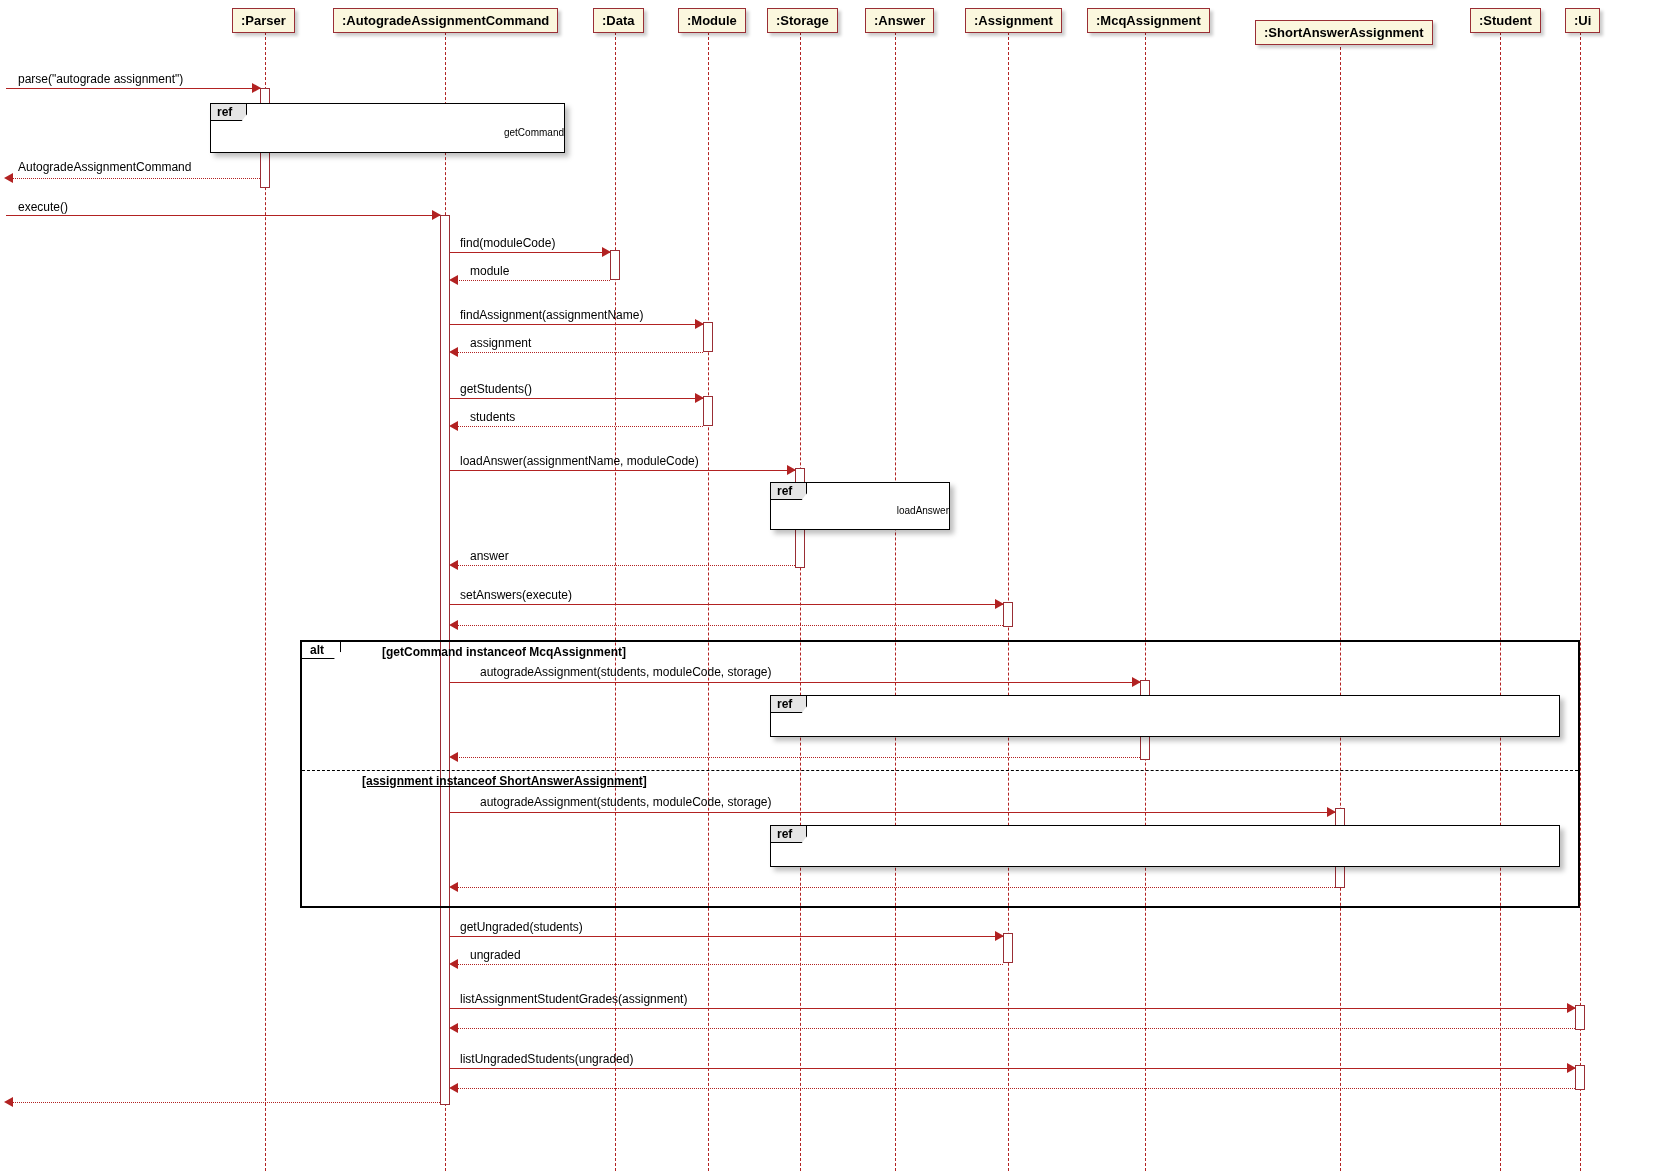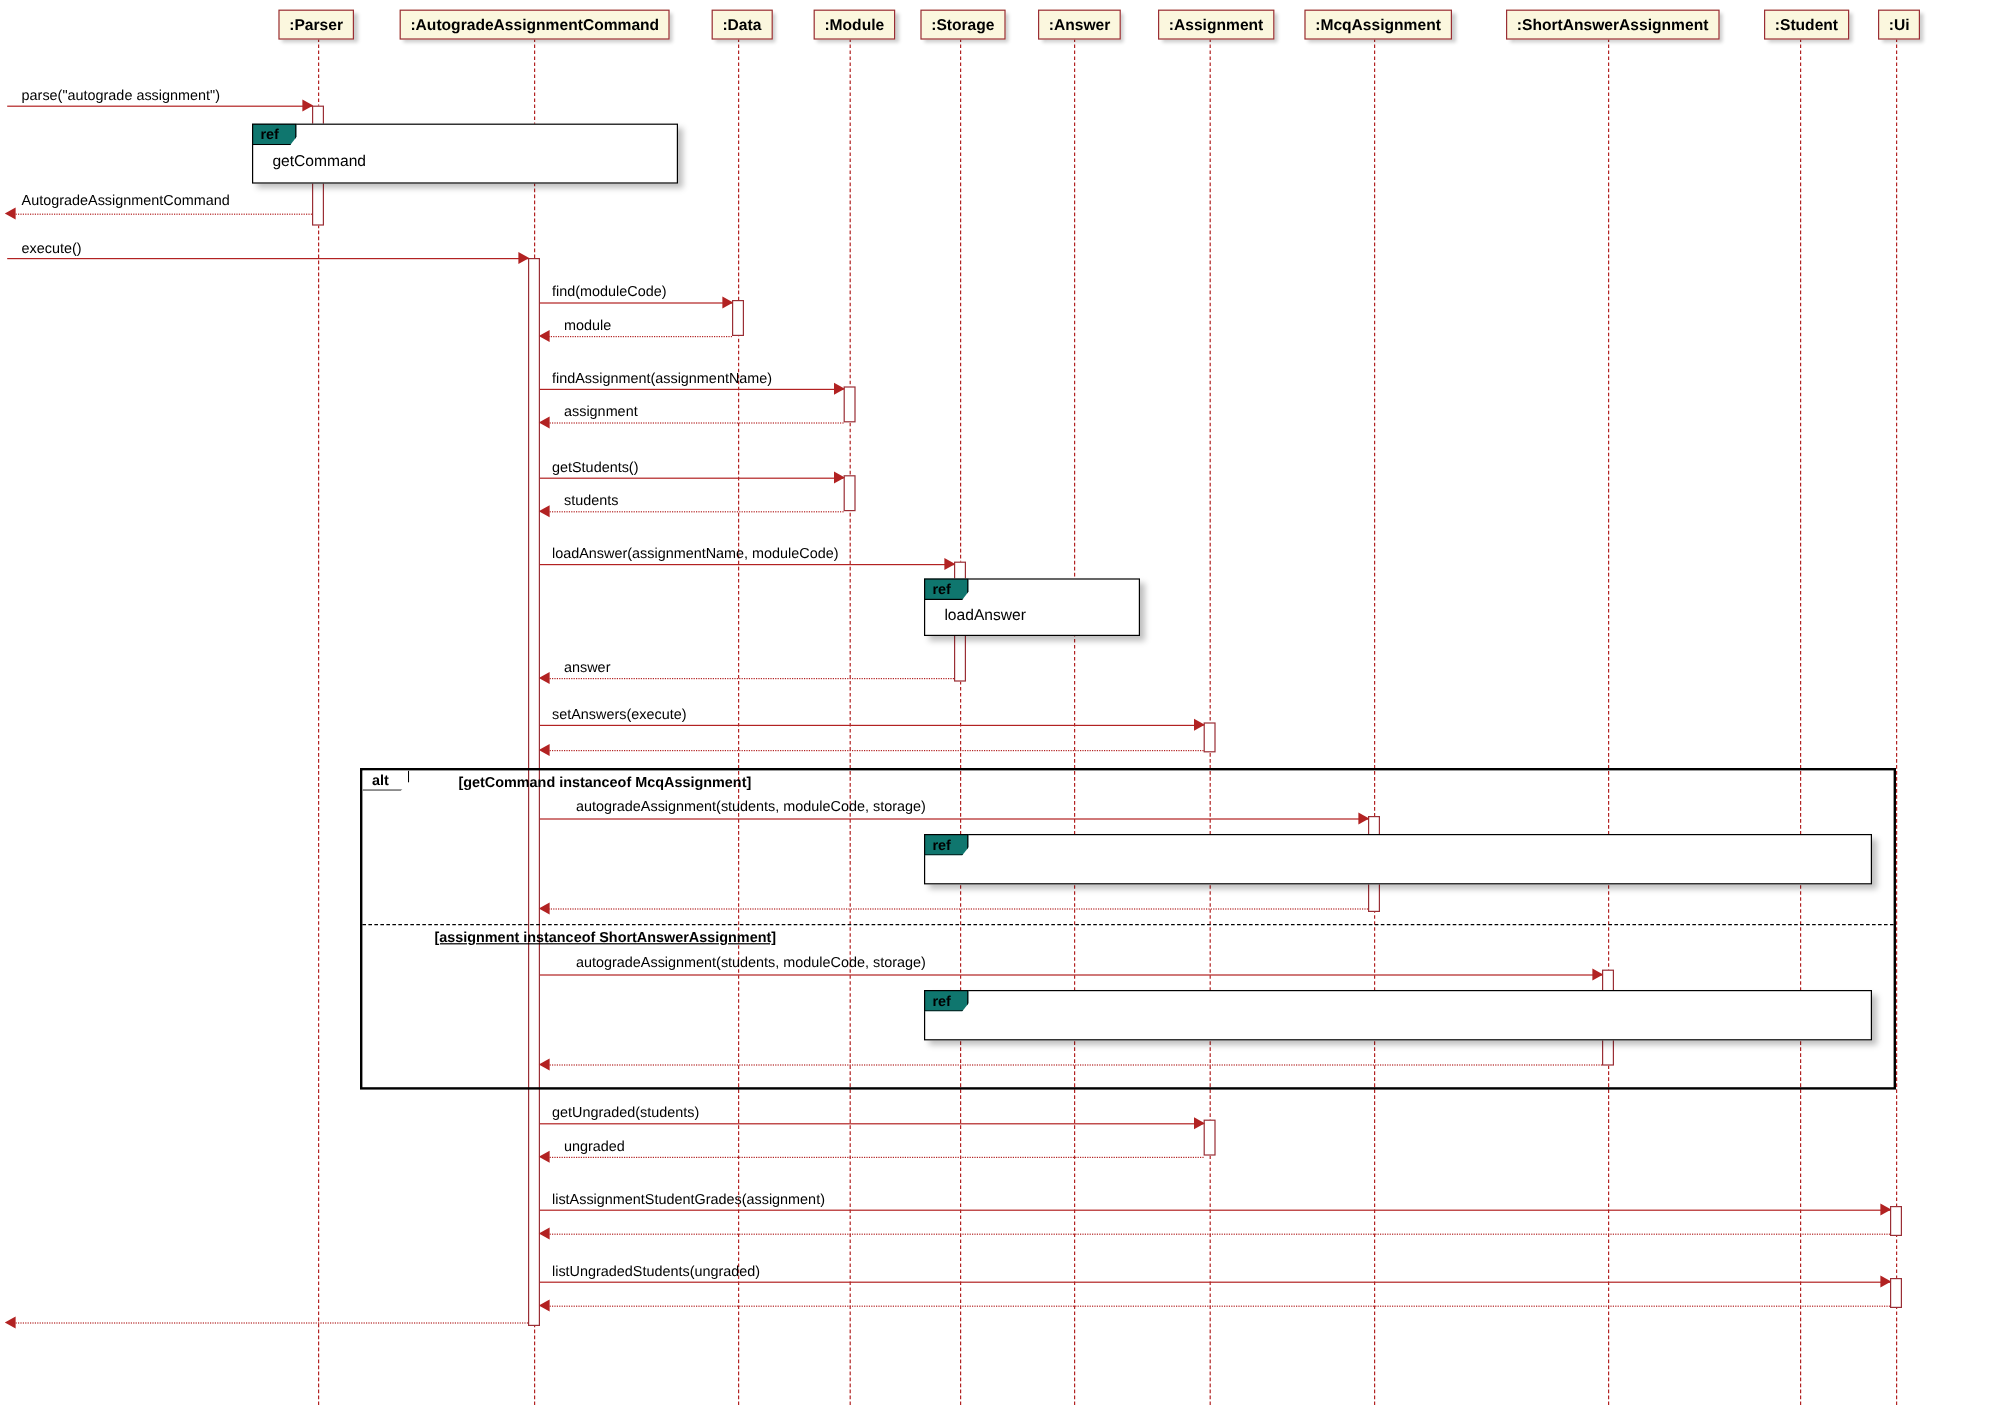--- a/index.html
+++ b/index.html
@@ -24,27 +24,27 @@
   .arrow-solid { position: absolute; height: 0; border-top: 1px solid #b22222; }
   .arrow-dash  { position: absolute; height: 0; border-top: 1px dotted #b22222; }
   .arrow-head-r { position: absolute; width: 0; height: 0; border-top: 5px solid transparent; border-bottom: 5px solid transparent; border-left: 9px solid #b22222; }
   .arrow-head-l { position: absolute; width: 0; height: 0; border-top: 5px solid transparent; border-bottom: 5px solid transparent; border-right: 9px solid #b22222; }
   .ref-frame {
     position: absolute; background: #fff; border: 1.5px solid #000;
     box-shadow: 4px 4px 5px rgba(0,0,0,0.25);
   }
   .ref-tag {
     position: absolute; left: -1px; top: -1px;
-    background: #0f766e; border: 1.5px solid #000;
+    background: #e5e5e5; border: 1.5px solid #000;
     padding: 1px 14px 1px 6px; font-weight: bold; font-size: 12px;
     clip-path: polygon(0 0, 100% 0, 100% 60%, 85% 100%, 0 100%);
   }
   .ref-label {
-    position: absolute; left: 16px; right: 0; top: 50%; text-align: left;
-    transform: translateY(-10%); font-size: 13px;
+    position: absolute; left: 0; right: 0; top: 50%; text-align: right;
+    transform: translateY(-10%); font-size: 10px;
   }
   .alt-frame {
     position: absolute; border: 2px solid #000; background: transparent;
   }
   .alt-tag {
     position: absolute; left: 0; top: 0;
     background: #fff; border: 1.5px solid #000; border-left: none; border-top: none;
     padding: 1px 16px 1px 8px; font-weight: bold; font-size: 12px;
     clip-path: polygon(0 0, 100% 0, 100% 55%, 82% 100%, 0 100%);
   }
@@ -67,21 +67,21 @@
 <div class="lifeline" style="left:1580px;"></div>
 
 <div class="participant" style="left:232px;">:Parser</div>
 <div class="participant" style="left:333px;text-align:right;">:AutogradeAssignmentCommand</div>
 <div class="participant" style="left:593px;">:Data</div>
 <div class="participant" style="left:678px;">:Module</div>
 <div class="participant" style="left:767px;">:Storage</div>
 <div class="participant" style="left:865px;">:Answer</div>
 <div class="participant" style="left:965px;">:Assignment</div>
 <div class="participant" style="left:1087px;">:McqAssignment</div>
-<div class="participant" style="left:1255px;">:ShortAnswerAssignment</div>
+<div class="participant" style="left:1255px;margin-top:12px;">:ShortAnswerAssignment</div>
 <div class="participant" style="left:1470px;">:Student</div>
 <div class="participant" style="left:1565px;">:Ui</div>
 
 <div class="activation" style="left:260px; top:88px; height:100px;"></div>
 <div class="activation" style="left:440px; top:215px; height:890px;"></div>
 <div class="activation" style="left:610px; top:250px; height:30px;"></div>
 <div class="activation" style="left:703px; top:322px; height:30px;"></div>
 <div class="activation" style="left:703px; top:396px; height:30px;"></div>
 <div class="activation" style="left:795px; top:468px; height:100px;"></div>
 <div class="activation" style="left:1003px; top:602px; height:25px;"></div>

